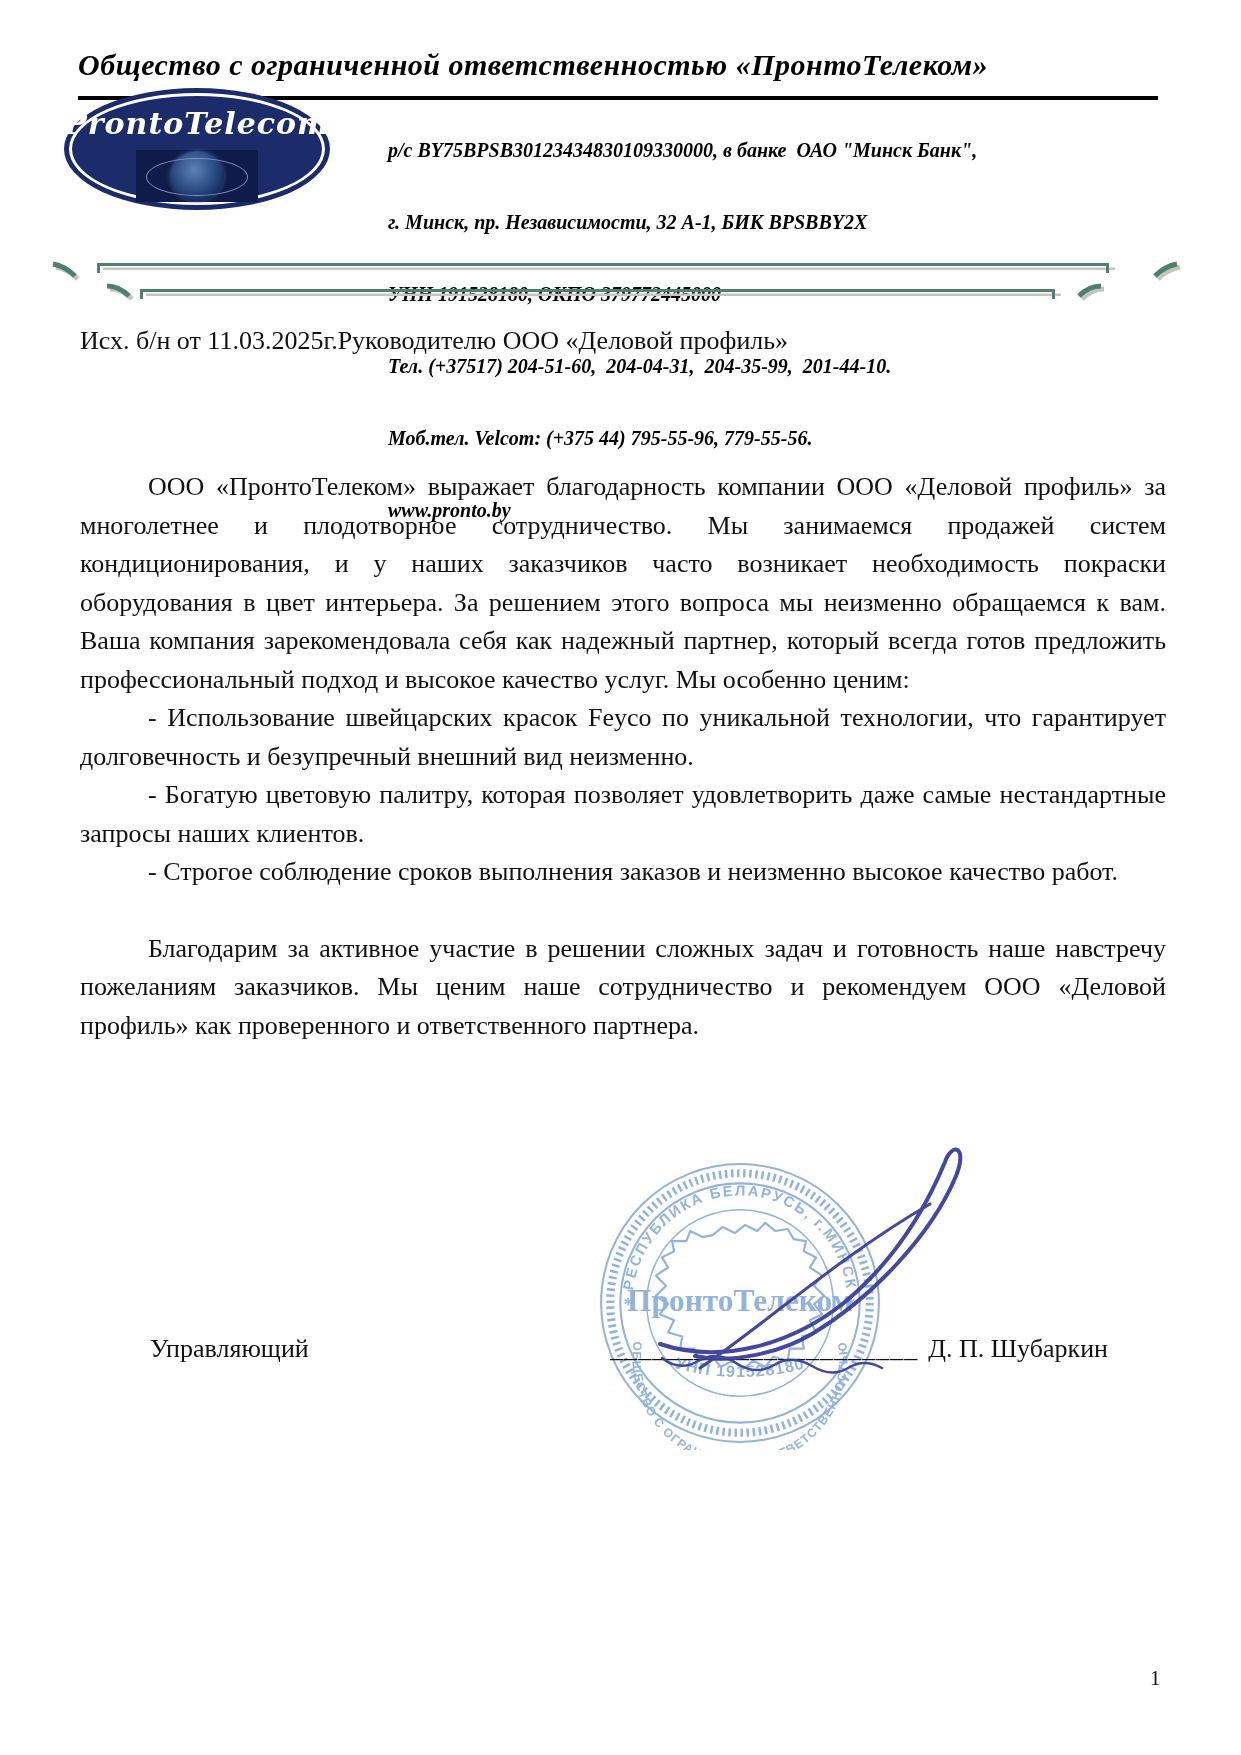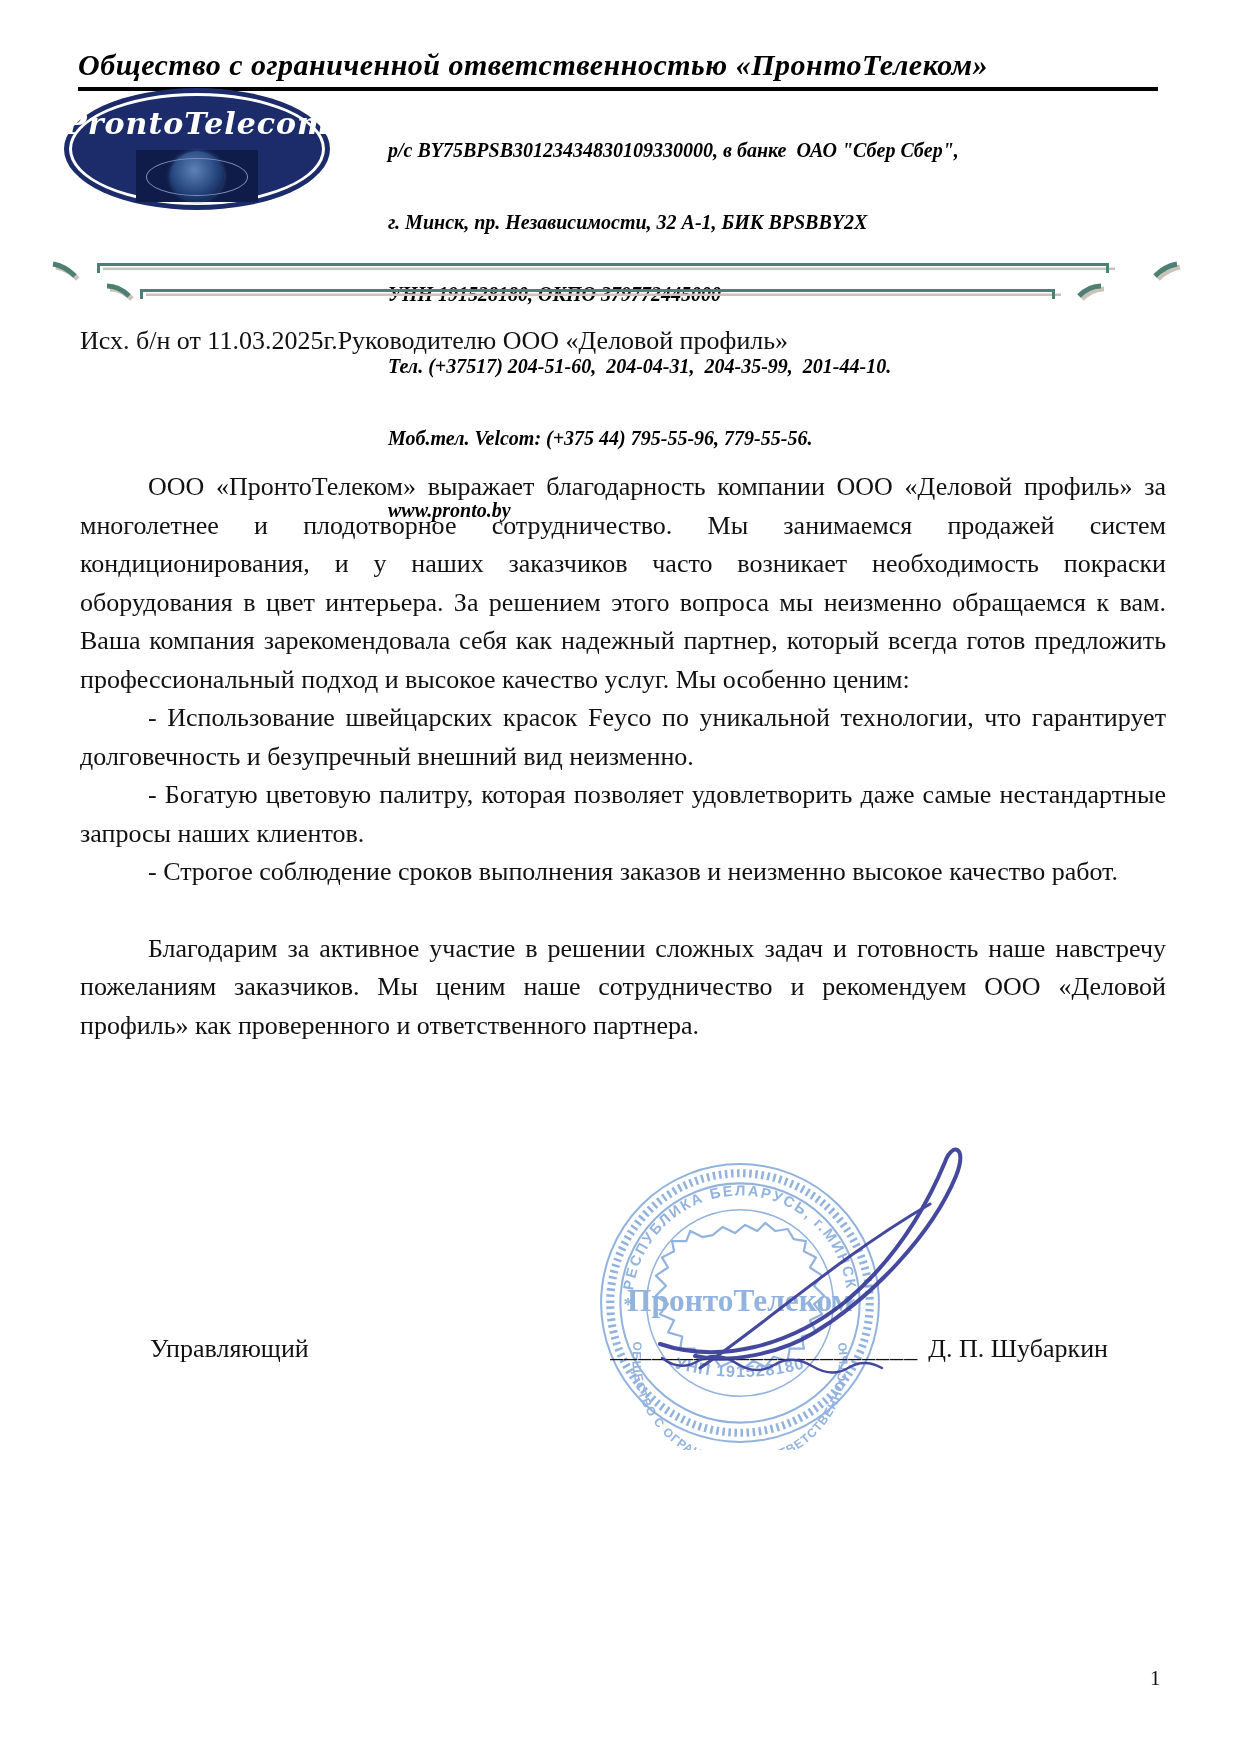--- a/index.html
+++ b/index.html
@@ -10,21 +10,21 @@
     background:#ffffff;
     font-family:"Liberation Serif", serif;
     color:#111;
     overflow:hidden;
   }
   
   .header-title{
     position:absolute;left:78px;top:48px;width:1080px;
     font-size:30px;font-weight:bold;font-style:italic;
     letter-spacing:.5px;color:#000;
-    border-bottom:4px solid #000;padding-bottom:5px;
+    border-bottom:4px solid #000;padding-bottom:14px;
   }
   .header-row{position:absolute;left:64px;top:88px;width:1110px;display:flex;gap:36px;}
   .logo{
     position:relative;width:266px;height:122px;flex:0 0 auto;
     background:#1c2b6a;border-radius:50%;
   }
   .logo-ring{
     position:absolute;inset:5px;border:3px solid #fff;border-radius:50%;
   }
   .logo-text{
@@ -89,21 +89,21 @@
   <div class="header-row">
     <div class="logo">
       <div class="logo-ring"></div>
       <div class="logo-text">ProntoTelecom</div>
       <div class="globe-box">
         <div class="globe-ring"></div>
         <div class="globe"></div>
       </div>
     </div>
     <div class="contact">
-      <div>р/с BY75BPSB30123434830109330000, в банке  ОАО "Сбер Сбер",</div>
+      <div>р/с BY75BPSB30123434830109330000, в банке  ОАО "Минск Банк",</div>
       <div>г. Минск, пр. Независимости, 32 А-1, БИК BPSBBY2X</div>
       <div>УНН 191528180, ОКПО 379772445000</div>
       <div>Тел. (+37517) 204-51-60,  204-04-31,  204-35-99,  201-44-10.</div>
       <div>Моб.тел. Velcom: (+375 44) 795-55-96, 779-55-56.</div>
       <div>www.pronto.by</div>
     </div>
   </div>
 
   <svg class="divider" width="1140" height="62" viewBox="0 0 1140 62">
 

